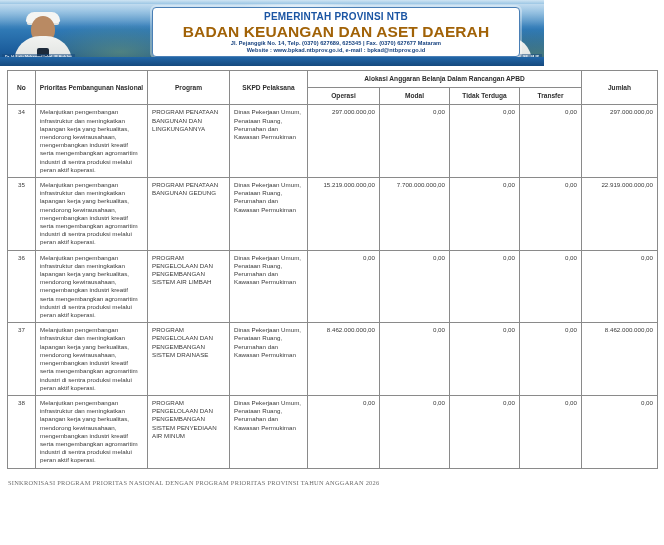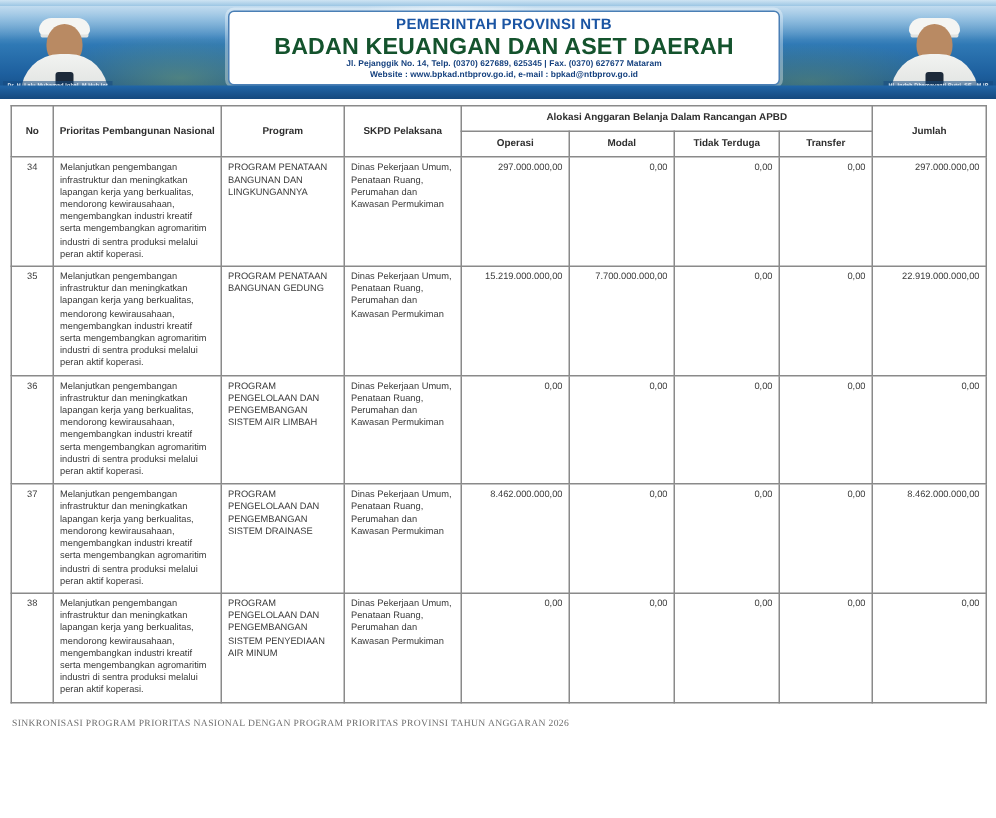--- a/index.html
+++ b/index.html
@@ -11,21 +11,21 @@
     width: 664px;
     height: 545px;
     font-family: "Liberation Sans", sans-serif;
     color: #222;
     overflow: hidden;
   }
 
   
   .banner {
     position: relative;
-    width: 664px;
+    width: 544px;
     height: 66px;
     overflow: hidden;
     background: linear-gradient(180deg, #bcd9ef 0%, #7fb4db 18%, #2f79b5 45%, #1d5f9e 75%, #14497d 100%);
   }
   
   .banner-scene {
     position: absolute;
     inset: 0;
     background:
       radial-gradient(ellipse 130px 40px at 120px 52px, rgba(120,160,110,.55), rgba(120,160,110,0) 70%),
@@ -131,21 +131,21 @@
     font-size: 10px;
     font-weight: bold;
     color: #1b55a3;
     letter-spacing: .2px;
     line-height: 12px;
     font-family: "Liberation Sans", sans-serif;
   }
   .t-line2 {
     font-size: 15.5px;
     font-weight: bold;
-    color: #14532d;
+    color: #a16207;
     letter-spacing: .1px;
     line-height: 17px;
     white-space: nowrap;
   }
   .t-line3, .t-line4 {
     font-size: 5.6px;
     font-weight: bold;
     color: #14407e;
     line-height: 7px;
     letter-spacing: .05px;

